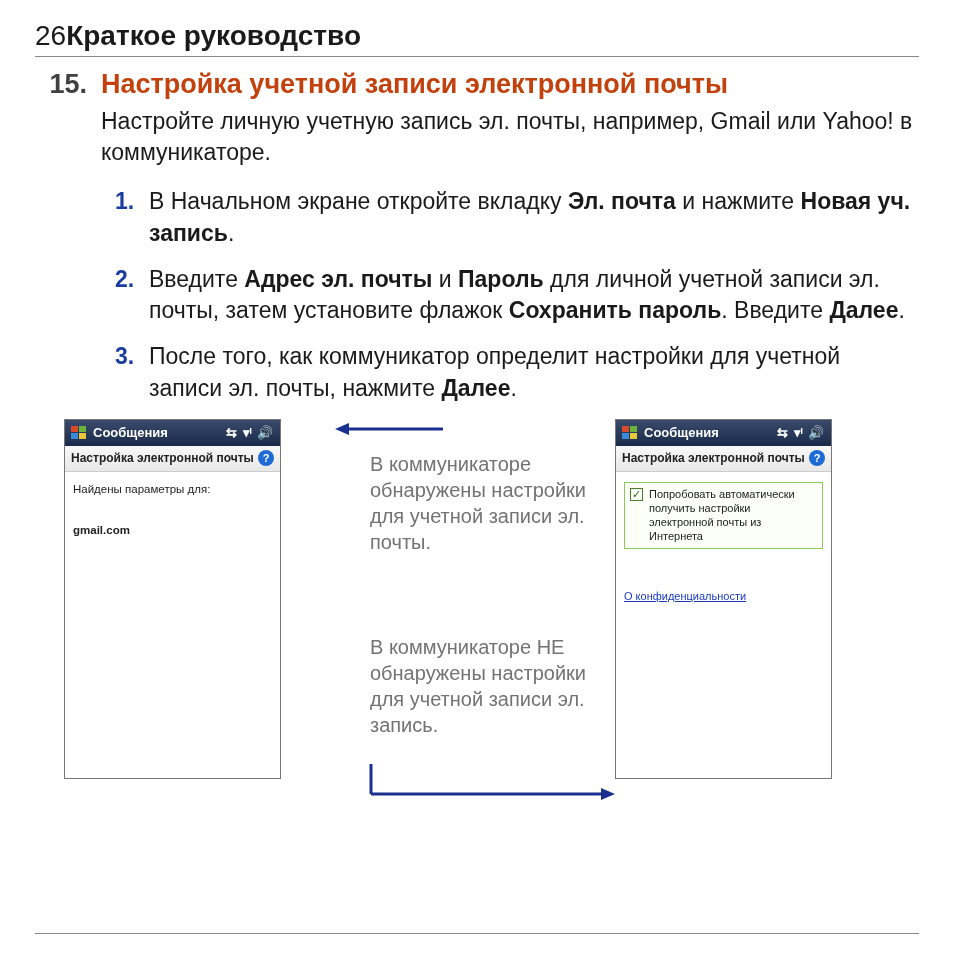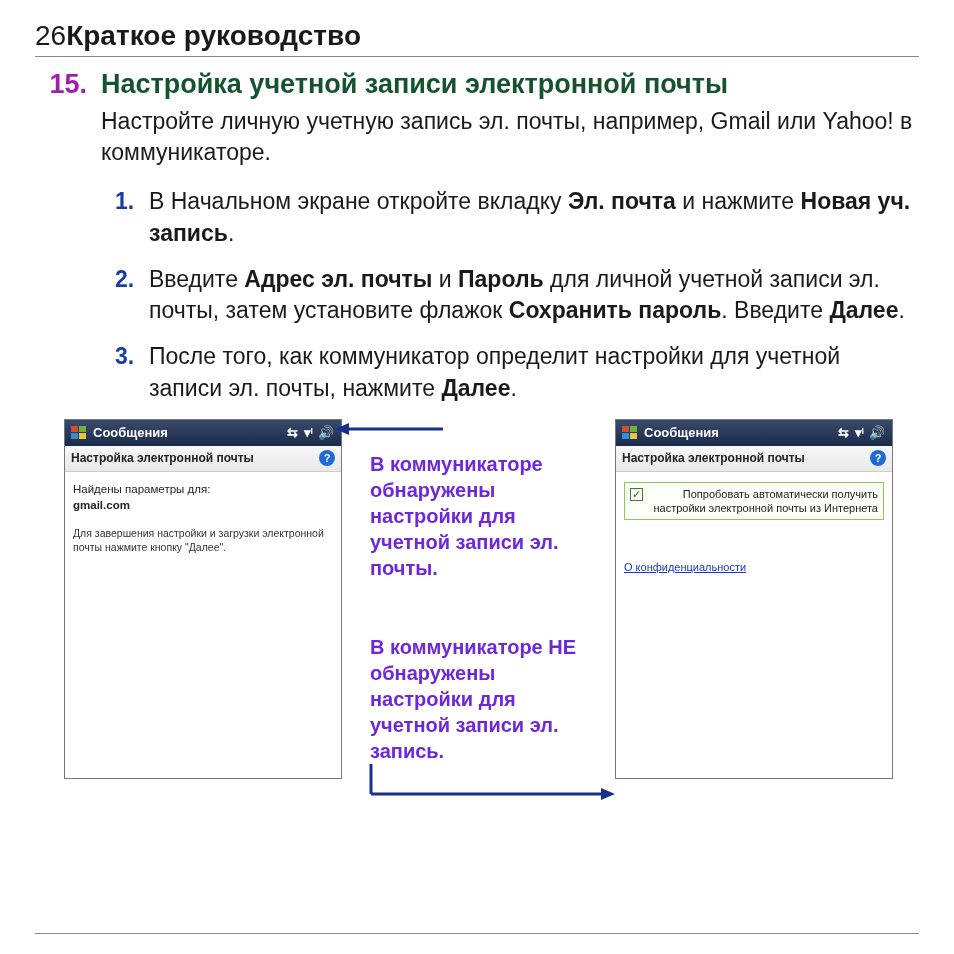--- a/index.html
+++ b/index.html
@@ -16,29 +16,29 @@
       display: flex;
       align-items: baseline;
       font-size: 28px;
       border-bottom: 1px solid #888;
       padding-bottom: 4px;
       margin-bottom: 12px;
     }
     .header-line .page-num { font-weight: 400; }
     .header-line .guide-title { font-weight: 700; }
     .section-number {
-      color: #a21caf;
+      color: #404040;
       font-weight: 700;
       font-size: 27px;
       display: inline-block;
       width: 52px;
       text-align: right;
     }
     .section-title {
-      color: #14532d;
+      color: #c2410c;
       font-weight: 700;
       font-size: 27px;
     }
     .section-row { display: flex; gap: 14px; align-items: baseline; margin-bottom: 6px;}
     .intro {
       font-size: 23px;
       line-height: 1.35;
       margin-left: 66px;
       margin-bottom: 18px;
     }
@@ -57,21 +57,21 @@
     }
     .step .txt {}
     .bold { font-weight: 700; }
     .screenshots-wrap {
       position: relative;
       height: 400px;
       margin-top: 4px;
     }
     .phone-frame {
       position: absolute;
-      width: 278px;
+      width: 217px;
       border: 1.5px solid #777;
       background: #fff;
       font-family: Tahoma, Arial, sans-serif;
     }
     .phone-left { left: 29px; top: 0; height: 360px;}
     .phone-right { left: 580px; top: 0; height: 360px;}
     .phone-titlebar {
       background: linear-gradient(#3a4a6a,#1a2a4a);
       color: #fff;
       height: 26px;
@@ -102,34 +102,33 @@
       background: #1e6bd6; color: #fff; font-size: 11px;
       display: inline-flex; align-items: center; justify-content: center;
       font-weight: bold;
     }
     .phone-body {
       padding: 10px 8px;
       font-size: 11.5px;
       color: #222;
       line-height: 1.35;
     }
-    .phone-body .lbl { margin-bottom: 1px;}
+    .phone-body .lbl { margin-bottom: 26px;}
     .phone-body .domain { font-weight: bold; margin-bottom: 12px;}
     .phone-body .instr { font-size: 10.5px; color: #333;}
     .checkbox-row { display: flex; align-items: flex-start; gap: 6px; border:1px solid #8bca58; padding:4px 5px; background:#fdfff9;}
     .checkbox-row .cb { width:13px; height:13px; border:1px solid #4a7a2a; display:inline-flex; align-items:center; justify-content:center; color:#2a6a1a; font-size:11px; flex-shrink:0; margin-top:1px;}
-    .checkbox-row .cbtxt { font-size: 11px; line-height:1.3;text-align:right;}
+    .checkbox-row .cbtxt { font-size: 11px; line-height:1.3;}
     .privacy-link { color: #1a3ac0; text-decoration: underline; font-size: 11px; display: block; margin-top: 40px; }
     .annotation {
       position: absolute;
       font-size: 20px;
       line-height: 1.3;
-      color: #6d28d9;
+      color: #737373;
       width: 220px;
-      font-weight: bold;
     }
     .anno1 { left: 335px; top: 32px;}
     .anno2 { left: 335px; top: 215px;}
     .arrow-svg { position: absolute; }
     .footer-line {
       position: absolute;
       left: 35px;
       right: 35px;
       bottom: 20px;
       border-top: 1px solid #888;
@@ -192,21 +191,20 @@
         <span>🔊</span>
       </span>
     </div>
     <div class="phone-subheader">
       <span>Настройка электронной почты</span>
       <span class="help-icon">?</span>
     </div>
     <div class="phone-body">
       <div class="lbl">Найдены параметры для:</div>
       <div class="domain">gmail.com</div>
-      <div class="instr">Для завершения настройки и загрузки электронной почты нажмите кнопку "Далее".</div>
     </div>
   </div>
 
   <div class="phone-frame phone-right">
     <div class="phone-titlebar">
       <span class="tb-left">
         <span class="win-flag">
           <svg viewBox="0 0 16 14">
               <rect x="0" y="0" width="7" height="6" fill="#d84a2a"></rect>
               <rect x="8" y="0" width="7" height="6" fill="#6bb33a"></rect>

